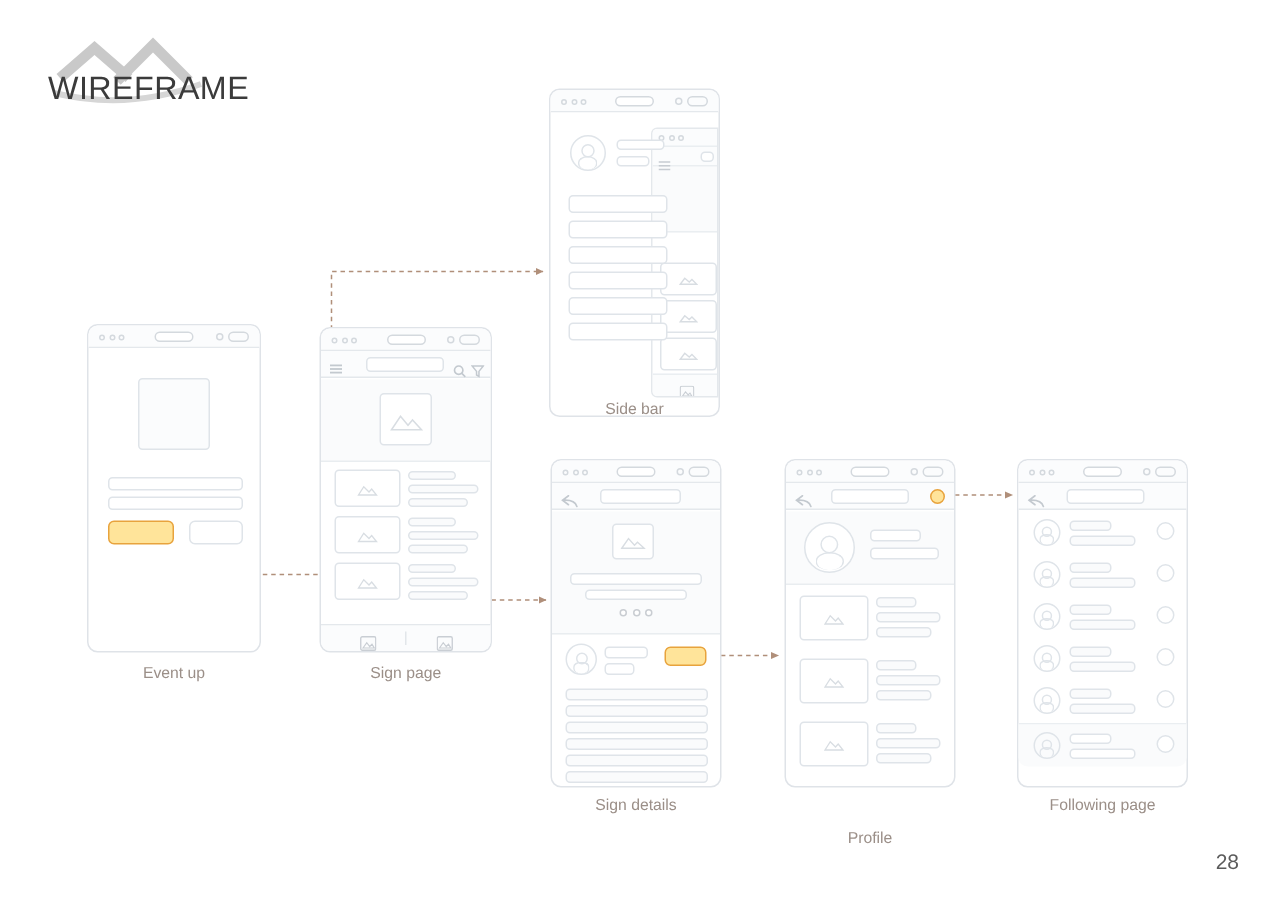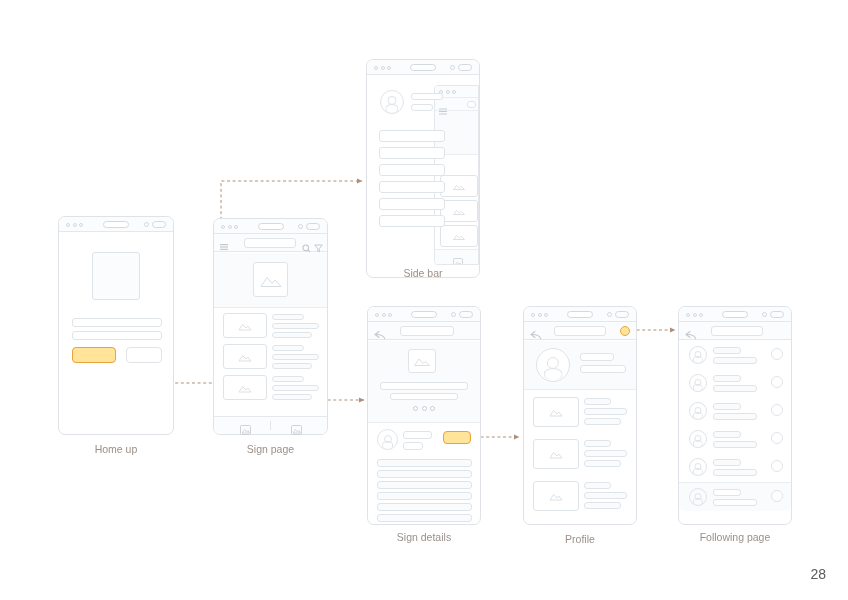--- a/index.html
+++ b/index.html
@@ -108,20 +108,28 @@
   .arrowfill { fill:#b08f7a; }
 
   .dot-sm { border:1px solid #c9cdd2; border-radius:50%; background:#fff; }
   .divider-v { background:#e2e6ea; }
 </style>
 </head>
 <body>
 
 <div class="canvas">
 
+  <div class="logo">
+    <svg width="150" height="48">
+      <path d="M10 30 L33 10 L56 30" fill="none" stroke="#c9c9c9" stroke-width="7" stroke-linejoin="miter"></path>
+      <path d="M48 32 L72 8 L96 32" fill="none" stroke="#c9c9c9" stroke-width="7" stroke-linejoin="miter"></path>
+      <path d="M6 40 Q55 52 104 34" fill="none" stroke="#d6d6d6" stroke-width="4"></path>
+    </svg>
+    <div class="logo-text">WIREFRAME</div>
+  </div>
 
   <svg class="conn">
     <defs>
       <marker id="ah" markerWidth="6" markerHeight="6" refX="5" refY="3" orient="auto">
         <path d="M0,0.6 L5.4,3 L0,5.4 z" class="arrowfill"></path>
       </marker>
     </defs>
 
     <circle cx="95" cy="364" r="2.4" class="solidnode"></circle>
     <path class="dashed" d="M95 368 L95 383 L218 383" marker-end="url(#ah)"></path>
@@ -150,21 +158,21 @@
           <div class="c"></div>
           <div class="p"></div>
         </div>
     </div>
     <div class="box" style="position:absolute;left:33px;top:35px;width:48px;height:48px;"></div>
     <div class="bar" style="position:absolute;left:13px;top:101px;width:90px;height:9px;"></div>
     <div class="bar" style="position:absolute;left:13px;top:114px;width:90px;height:9px;"></div>
     <div class="yellowbtn" style="position:absolute;left:13px;top:130px;width:44px;height:16px;"></div>
     <div class="whitebtn" style="position:absolute;left:67px;top:130px;width:36px;height:16px;"></div>
   </div>
-  <div class="caption" style="left:58px; top:443px; width:116px;">Home up</div>
+  <div class="caption" style="left:58px; top:443px; width:116px;">Event up</div>
 
   <div class="phone" style="left:213px; top:218px; width:115px; height:217px;">
     <div class="statusbar">
       <div class="sb-dots">
           <i></i>
           <i></i>
           <i></i>
         </div>
       <div class="sb-pill"></div>
       <div class="sb-right">
@@ -424,21 +432,21 @@
           <svg width="14" height="10">
               <path d="M1 9 L4.5 3.5 L8 7 L9.8 5 L13 9 z" fill="none" stroke="#d8dde2" stroke-width="0.9"></path>
             </svg>
         </div>
         <div class="bar filled" style="position:absolute;left:60px;top:5px;width:27px;height:7px;"></div>
         <div class="bar filled" style="position:absolute;left:60px;top:15px;width:43px;height:7px;"></div>
         <div class="bar filled" style="position:absolute;left:60px;top:25px;width:37px;height:7px;"></div>
       </div>
     </div>
   </div>
-  <div class="caption" style="left:523px; top:533px; width:114px;">Profile</div>
+  <div class="caption" style="left:523px; top:553px; width:114px;">Profile</div>
 
   <div class="phone" style="left:678px; top:306px; width:114px; height:219px;">
     <div class="statusbar">
       <div class="sb-dots">
           <i></i>
           <i></i>
           <i></i>
         </div>
       <div class="sb-pill"></div>
       <div class="sb-right">

